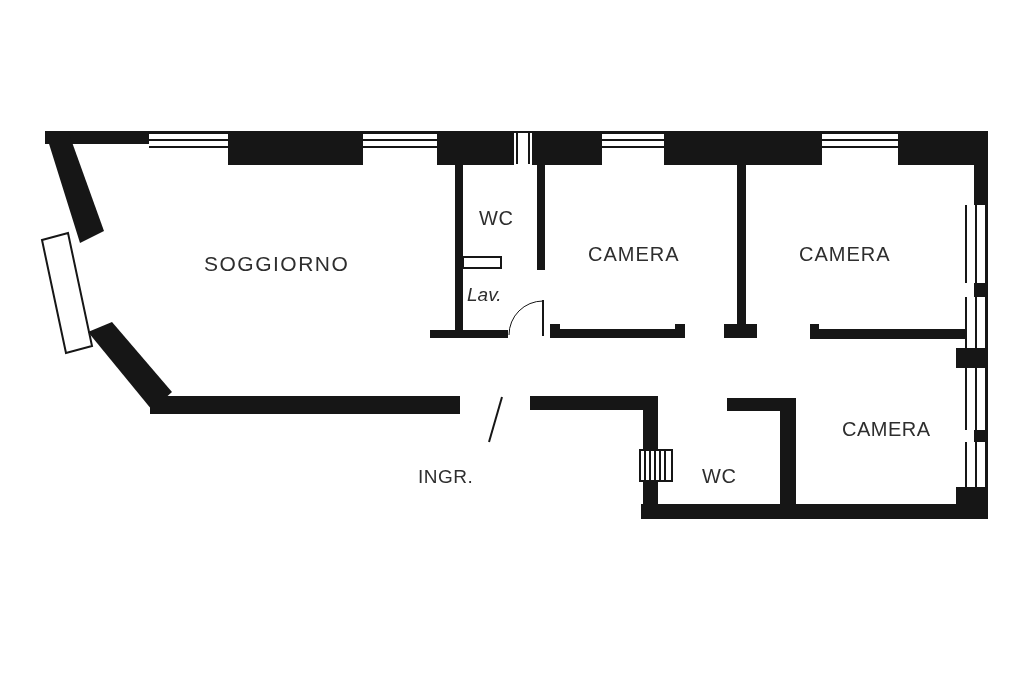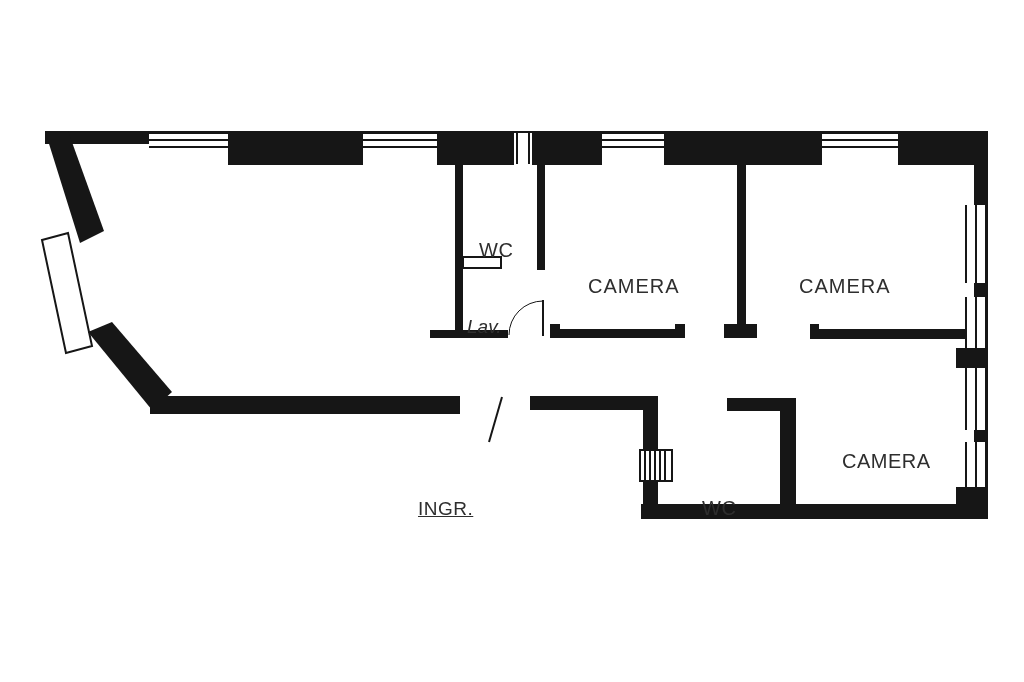--- a/index.html
+++ b/index.html
@@ -21,29 +21,28 @@
     top: 0;
     width: 1024px;
     height: 682px;
   }
   .room-label {
     position: absolute;
     color: #2e2e2e;
     white-space: nowrap;
     line-height: 1;
     user-select: none;
-    margin-top: 32px;
   }
   .lbl-soggiorno     { left: 204px; top: 253px; font-size: 21px; letter-spacing: 1.5px; }
   .lbl-wc-top        { left: 479px; top: 208px; font-size: 20px; letter-spacing: 0.5px; }
   .lbl-lav           { left: 467px; top: 285px; font-size: 19px; font-style: italic; }
   .lbl-camera-left   { left: 588px; top: 244px; font-size: 20px; letter-spacing: 1px; }
   .lbl-camera-right  { left: 799px; top: 244px; font-size: 20px; letter-spacing: 1px; }
   .lbl-cucina        { left: 842px; top: 419px; font-size: 20px; letter-spacing: 0.5px; }
-  .lbl-ingr          { left: 418px; top: 467px; font-size: 19px; letter-spacing: 0.5px; text-decoration: underline; }
+  .lbl-ingr          { left: 418px; top: 467px; font-size: 19px; letter-spacing: 0.5px; }
   .lbl-wc-bottom     { left: 702px; top: 466px; font-size: 20px; letter-spacing: 0.5px; }
 </style>
 </head>
 <body>
 
 <div class="stage">
 
   <svg class="plan-svg" viewBox="0 0 1024 682" xmlns="http://www.w3.org/2000/svg">
 
     <g stroke="#161616" stroke-width="2" fill="none">
@@ -123,20 +122,21 @@
 
       <rect x="463" y="257" width="38" height="11" stroke-width="2" fill="#ffffff"></rect>
 
       <line x1="502" y1="397" x2="489" y2="442" stroke-width="2"></line>
 
       <line x1="543" y1="336" x2="543" y2="300" stroke-width="2"></line>
       <path d="M509 335 A 34 34 0 0 1 543 301" stroke-width="1"></path>
     </g>
   </svg>
 
+  <div class="room-label lbl-soggiorno">SOGGIORNO</div>
   <div class="room-label lbl-wc-top">WC</div>
   <div class="room-label lbl-lav">Lav.</div>
   <div class="room-label lbl-camera-left">CAMERA</div>
   <div class="room-label lbl-camera-right">CAMERA</div>
   <div class="room-label lbl-cucina">CAMERA</div>
   <div class="room-label lbl-ingr">INGR.</div>
   <div class="room-label lbl-wc-bottom">WC</div>
 
 </div>
 

